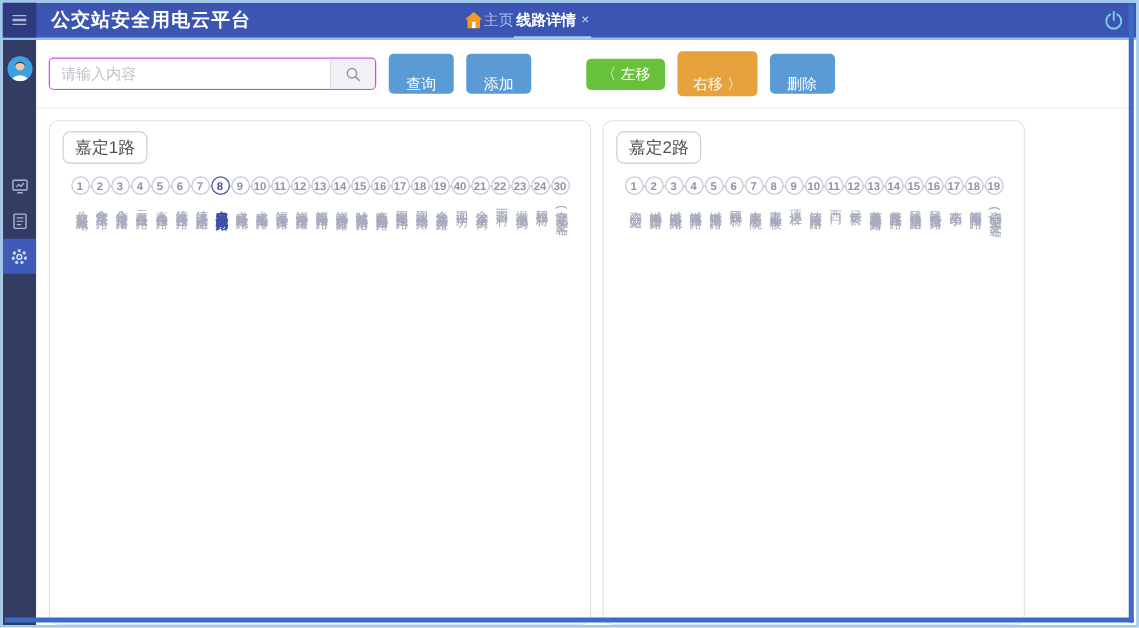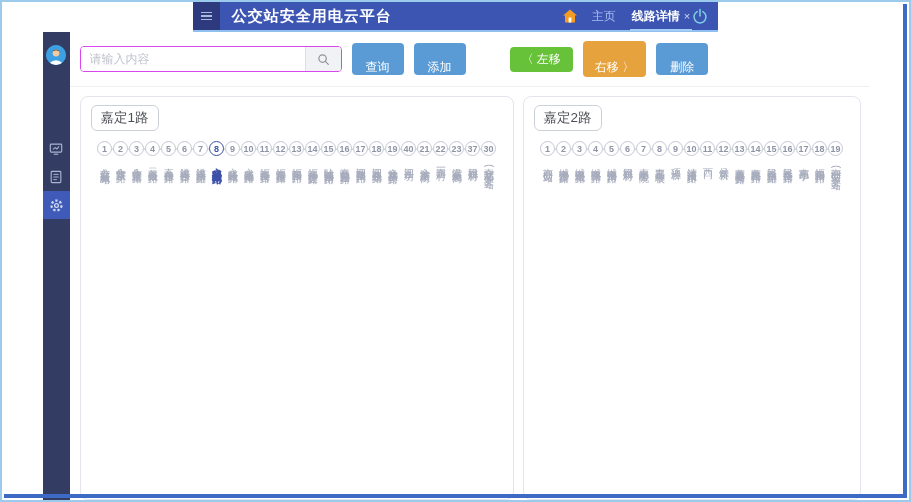--- a/index.html
+++ b/index.html
@@ -4,40 +4,40 @@
 <style>
   * { margin: 0; padding: 0; box-sizing: border-box; }
   html, body { width: 911px; height: 502px; }
   body {
     font-family: "Liberation Sans", "DejaVu Sans", sans-serif;
     border: 2px solid #9ccaed;
     background: #fff;
     position: relative;
     overflow: hidden;
   }
-  .app { display: flex; flex-direction: column; height: 100%; align-items: center; }
+  .app { display: flex; flex-direction: column; height: 100%; }
 
   
   .navbar {
     height: 30px; flex: none;
     background: #3c55b2;
     border-bottom: 2px solid #8fc0ee;
     display: flex; align-items: center;
     color: #fff;
   }
   .burger-box {
     width: 27px; height: 100%;
     background: #2d3a7d;
     display: flex; align-items: center; justify-content: center;
     cursor: pointer; flex: none;
   }
   .burger { display: flex; flex-direction: column; gap: 2px; }
   .burger span { display: block; width: 11px; height: 1.5px; background: #aeb8d8; }
   .app-title { font-size: 15px; font-weight: bold; letter-spacing: 1px; margin-left: 12px; white-space: nowrap; }
-  .tabs { display: flex; align-items: center; gap: 14px; margin-left: 170px; height: 100%; }
+  .tabs { display: flex; align-items: center; gap: 0; margin-left: 170px; height: 100%; }
   .home-icon { width: 16px; height: 16px; }
   .tab { font-size: 12px; color: #a9bcf0; cursor: pointer; display: flex; align-items: center; gap: 4px; height: 100%; }
   .tab.active { color: #ffffff; font-weight: bold; border-bottom: 2px solid #a5cdf5; margin-bottom: -2px; padding: 0 2px; }
   .tab .close-x { font-weight: normal; font-size: 11px; color: #cdd9f5; }
   .power-btn { margin-left: auto; margin-right: 10px; cursor: pointer; width: 16px; height: 16px; }
 
   
   .main { flex: 1; display: flex; overflow: hidden; }
   .sidebar {
     width: 27px; flex: none;
@@ -321,21 +321,21 @@
               </div>
               <div class="stop">
                 <div class="stop-num">22</div>
                 <div class="stop-name">李园一村</div>
               </div>
               <div class="stop">
                 <div class="stop-num">23</div>
                 <div class="stop-name">温宿路北大街</div>
               </div>
               <div class="stop">
-                <div class="stop-num">37</div>
+                <div class="stop-num">24</div>
                 <div class="stop-name">桃园新村</div>
               </div>
               <div class="stop">
                 <div class="stop-num">30</div>
                 <div class="stop-name">嘉定北站(下客站)</div>
               </div>
             </div>
   </section>
 
   <section class="route-card">

